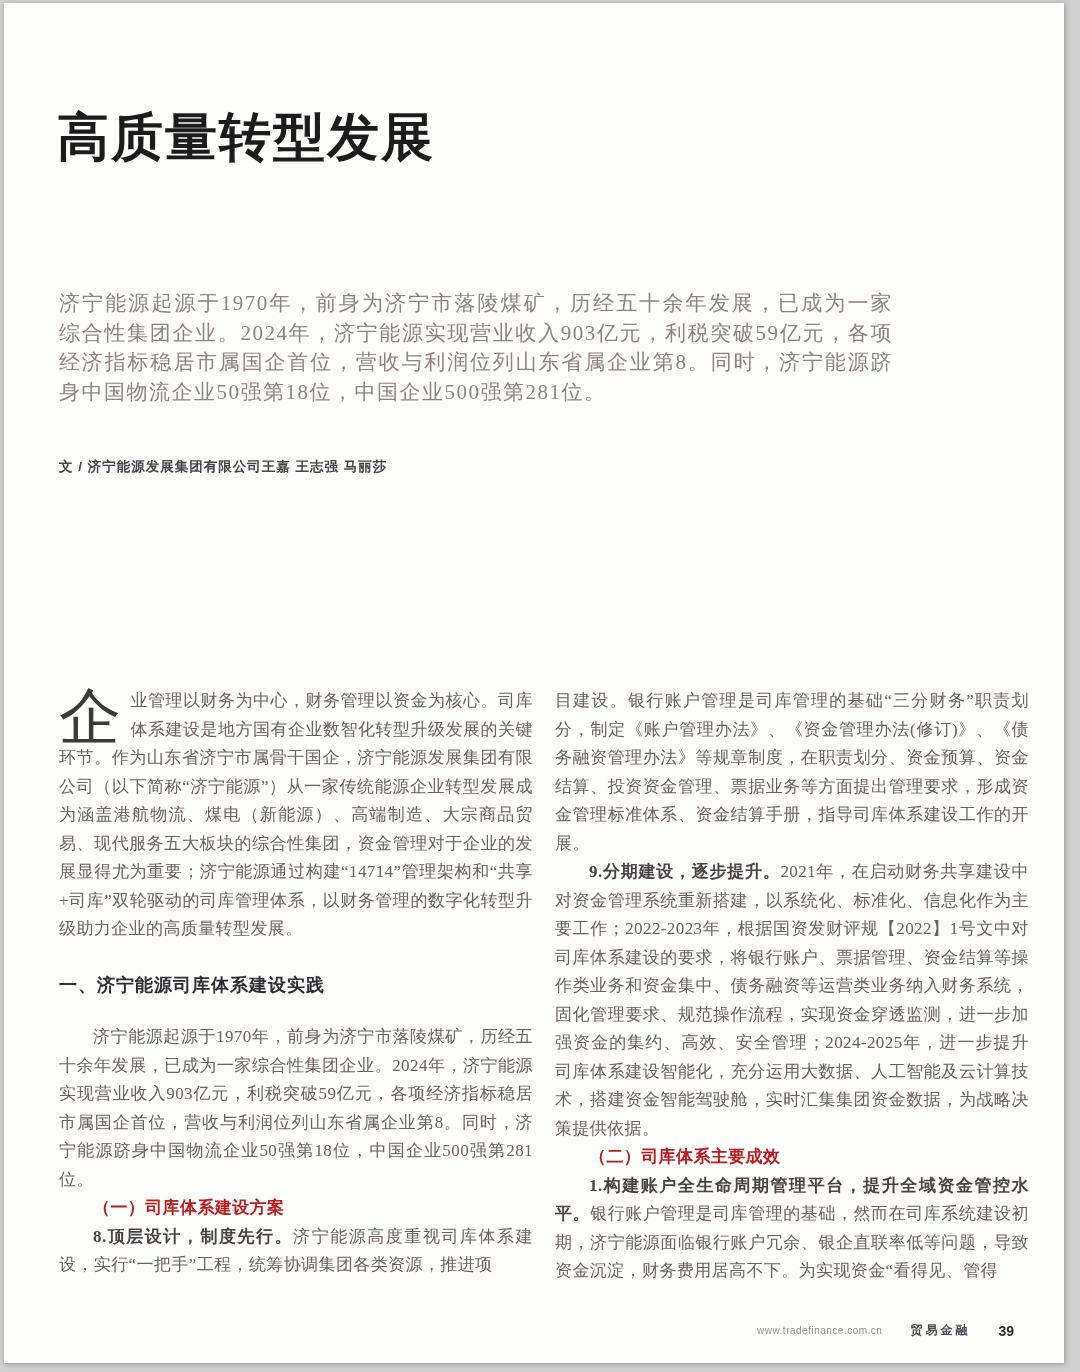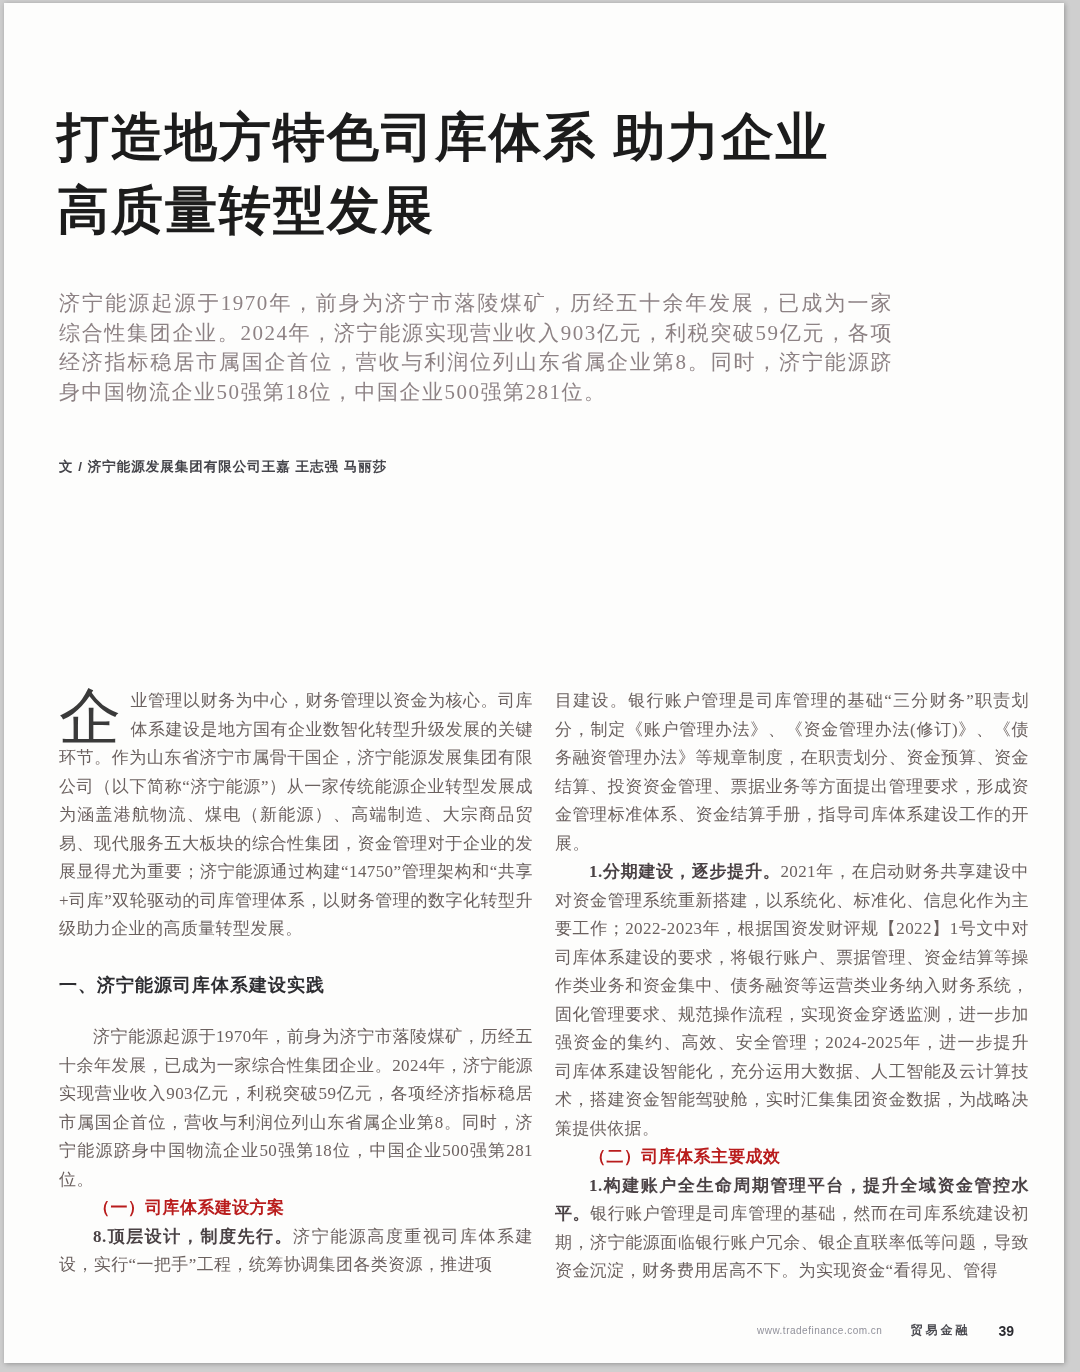--- a/index.html
+++ b/index.html
@@ -70,43 +70,42 @@
   .footer .url{font-size:10px;color:#90909a;letter-spacing:.5px;}
   .footer .mag{font-size:12px;font-weight:700;color:#4a4a50;letter-spacing:3px;}
   .footer .num{font-size:14px;font-weight:800;color:#2b2b30;}
 </style>
 </head>
 <body>
 
 <div class="page">
 
   <div class="title">
-    <div>打造地方特色司库体系 助力企业</div>
     <div>高质量转型发展</div>
   </div>
 
   <div class="standfirst">济宁能源起源于1970年，前身为济宁市落陵煤矿，历经五十余年发展，已成为一家综合性集团企业。2024年，济宁能源实现营业收入903亿元，利税突破59亿元，各项经济指标稳居市属国企首位，营收与利润位列山东省属企业第8。同时，济宁能源跻身中国物流企业50强第18位，中国企业500强第281位。</div>
 
   <div class="byline">
     <span>文 / </span><span>济宁能源发展集团有限公司</span><span class="names">王嘉 王志强 马丽莎</span>
   </div>
 
   <div class="columns">
 
     <div class="col">
-      <p><span class="dropcap">企</span><span>业管理以财务为中心，财务管理以资金为核心。司库体系建设是地方国有企业数智化转型升级发展的关键环节。作为山东省济宁市属骨干国企，济宁能源发展集团有限公司（以下简称“济宁能源”）从一家传统能源企业转型发展成为涵盖港航物流、煤电（新能源）、高端制造、大宗商品贸易、现代服务五大板块的综合性集团，资金管理对于企业的发展显得尤为重要；济宁能源通过构建“14750”管理架构和“共享+司库”双轮驱动的司库管理体系，以财务管理的数字化转型升级助力企业的高质量转型发展。</span></p>
+      <p><span class="dropcap">企</span><span>业管理以财务为中心，财务管理以资金为核心。司库体系建设是地方国有企业数智化转型升级发展的关键环节。作为山东省济宁市属骨干国企，济宁能源发展集团有限公司（以下简称“济宁能源”）从一家传统能源企业转型发展成为涵盖港航物流、煤电（新能源）、高端制造、大宗商品贸易、现代服务五大板块的综合性集团，资金管理对于企业的发展显得尤为重要；济宁能源通过构建“14714”管理架构和“共享+司库”双轮驱动的司库管理体系，以财务管理的数字化转型升级助力企业的高质量转型发展。</span></p>
       <p class="h1">一、济宁能源司库体系建设实践</p>
       <p class="indent">济宁能源起源于1970年，前身为济宁市落陵煤矿，历经五十余年发展，已成为一家综合性集团企业。2024年，济宁能源实现营业收入903亿元，利税突破59亿元，各项经济指标稳居市属国企首位，营收与利润位列山东省属企业第8。同时，济宁能源跻身中国物流企业50强第18位，中国企业500强第281位。</p>
       <p class="subhead">（一）司库体系建设方案</p>
       <p class="indent"><strong class="lead">8.顶层设计，制度先行。</strong><span>济宁能源高度重视司库体系建设，实行“一把手”工程，统筹协调集团各类资源，推进项</span></p>
     </div>
 
     <div class="col">
       <p>目建设。银行账户管理是司库管理的基础“三分财务”职责划分，制定《账户管理办法》、《资金管理办法(修订)》、《债务融资管理办法》等规章制度，在职责划分、资金预算、资金结算、投资资金管理、票据业务等方面提出管理要求，形成资金管理标准体系、资金结算手册，指导司库体系建设工作的开展。</p>
-      <p class="indent"><strong class="lead">1.分期建设，逐步提升。</strong><span>2021年，在启动财务共享建设中对资金管理系统重新搭建，以系统化、标准化、信息化作为主要工作；2022-2023年，根据国资发财评规【2022】1号文中对司库体系建设的要求，将银行账户、票据管理、资金结算等操作类业务和资金集中、债务融资等运营类业务纳入财务系统，固化管理要求、规范操作流程，实现资金穿透监测，进一步加强资金的集约、高效、安全管理；2024-2025年，进一步提升司库体系建设智能化，充分运用大数据、人工智能及云计算技术，搭建资金智能驾驶舱，实时汇集集团资金数据，为战略决策提供依据。</span></p>
+      <p class="indent"><strong class="lead">9.分期建设，逐步提升。</strong><span>2021年，在启动财务共享建设中对资金管理系统重新搭建，以系统化、标准化、信息化作为主要工作；2022-2023年，根据国资发财评规【2022】1号文中对司库体系建设的要求，将银行账户、票据管理、资金结算等操作类业务和资金集中、债务融资等运营类业务纳入财务系统，固化管理要求、规范操作流程，实现资金穿透监测，进一步加强资金的集约、高效、安全管理；2024-2025年，进一步提升司库体系建设智能化，充分运用大数据、人工智能及云计算技术，搭建资金智能驾驶舱，实时汇集集团资金数据，为战略决策提供依据。</span></p>
       <p class="subhead">（二）司库体系主要成效</p>
       <p class="indent"><strong class="lead">1.构建账户全生命周期管理平台，提升全域资金管控水平。</strong><span>银行账户管理是司库管理的基础，然而在司库系统建设初期，济宁能源面临银行账户冗余、银企直联率低等问题，导致资金沉淀，财务费用居高不下。为实现资金“看得见、管得</span></p>
     </div>
 
   </div>
 
   <div class="footer">
     <span class="url">www.tradefinance.com.cn</span>
     <span class="mag">贸易金融</span>
     <span class="num">39</span>

